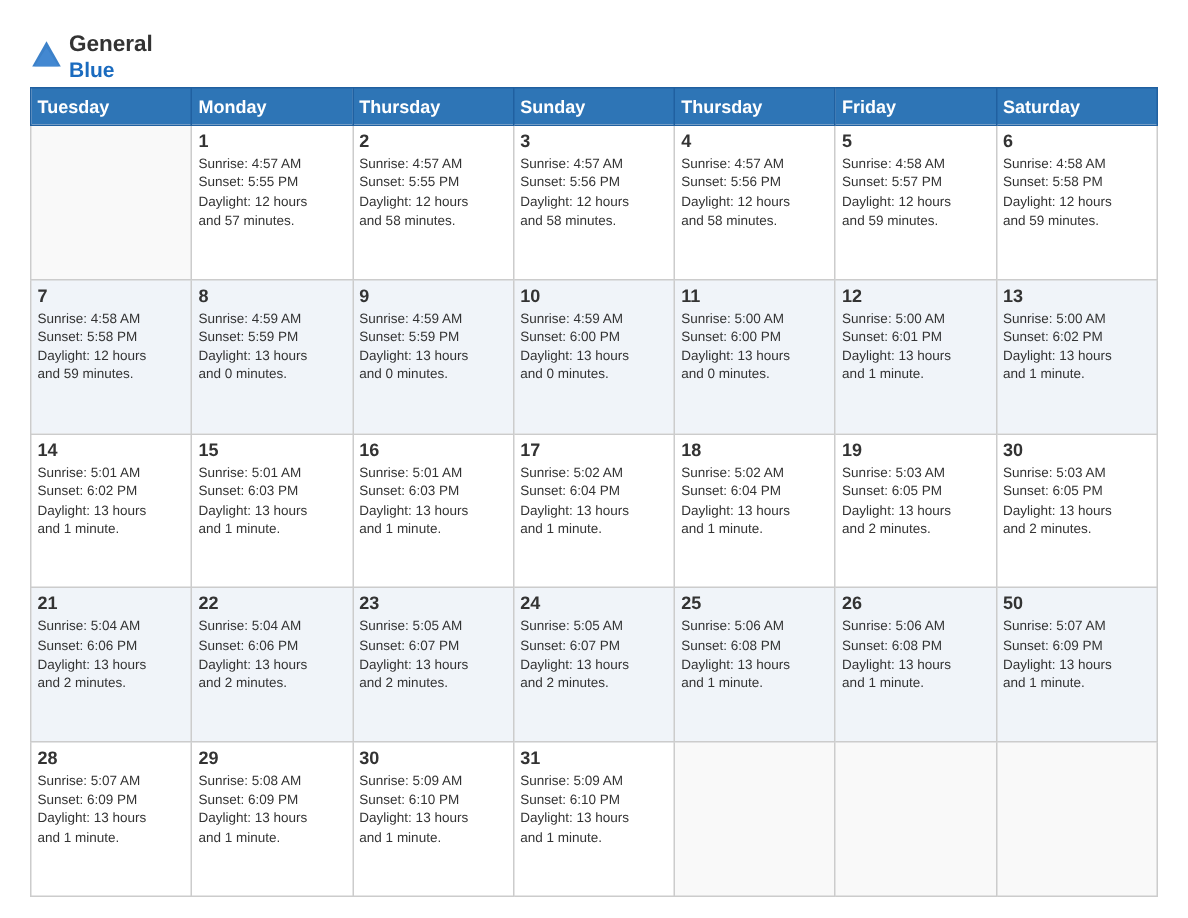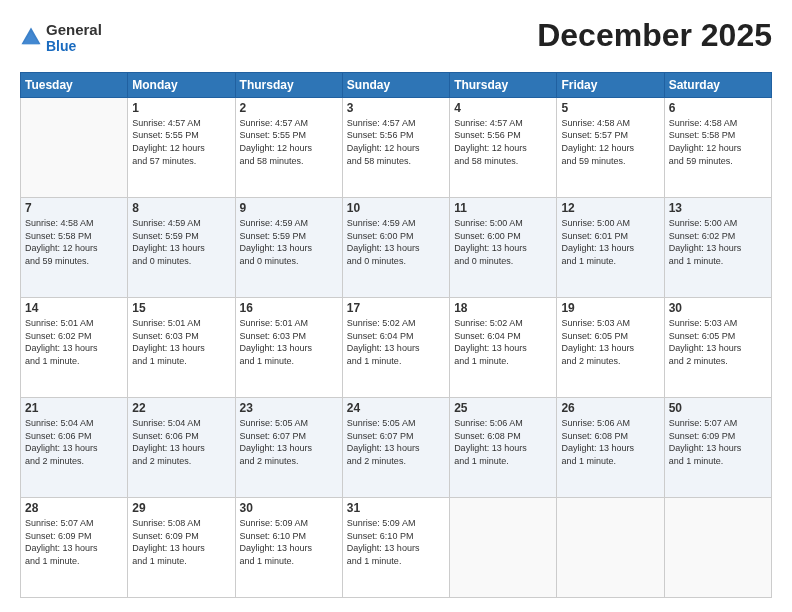--- a/index.html
+++ b/index.html
@@ -14,21 +14,21 @@
       width: 792px;
       height: 612px;
       padding: 18px 20px 14px 20px;
       display: flex;
       flex-direction: column;
     }
     .header {
       display: flex;
       justify-content: space-between;
       align-items: flex-start;
-      margin-bottom: 18px;
+      margin-bottom: 4px;
     }
     .logo {
       display: flex;
       align-items: center;
       margin-top: 4px;
     }
     .logo-text {
       display: flex;
       flex-direction: column;
       line-height: 1.1;
@@ -117,21 +117,20 @@
       <svg class="logo-icon" viewBox="0 0 30 30" xmlns="http://www.w3.org/2000/svg">
         <polygon points="15,2 28,25 2,25" fill="#1a6bbf" opacity="0.85"></polygon>
         <polygon points="15,8 26,25 4,25" fill="#4a90d9" opacity="0.5"></polygon>
       </svg>
       <div class="logo-text">
         <span class="logo-general">General</span>
         <span class="logo-blue">Blue</span>
       </div>
     </div>
     <div class="title-block">
-      <div class="month-title">December 2025</div>
     </div>
   </div>
 
   <table class="calendar">
     <thead>
       <tr>
       <th>Tuesday</th>
           <th>Monday</th>
           <th>Thursday</th>
           <th>Sunday</th>

